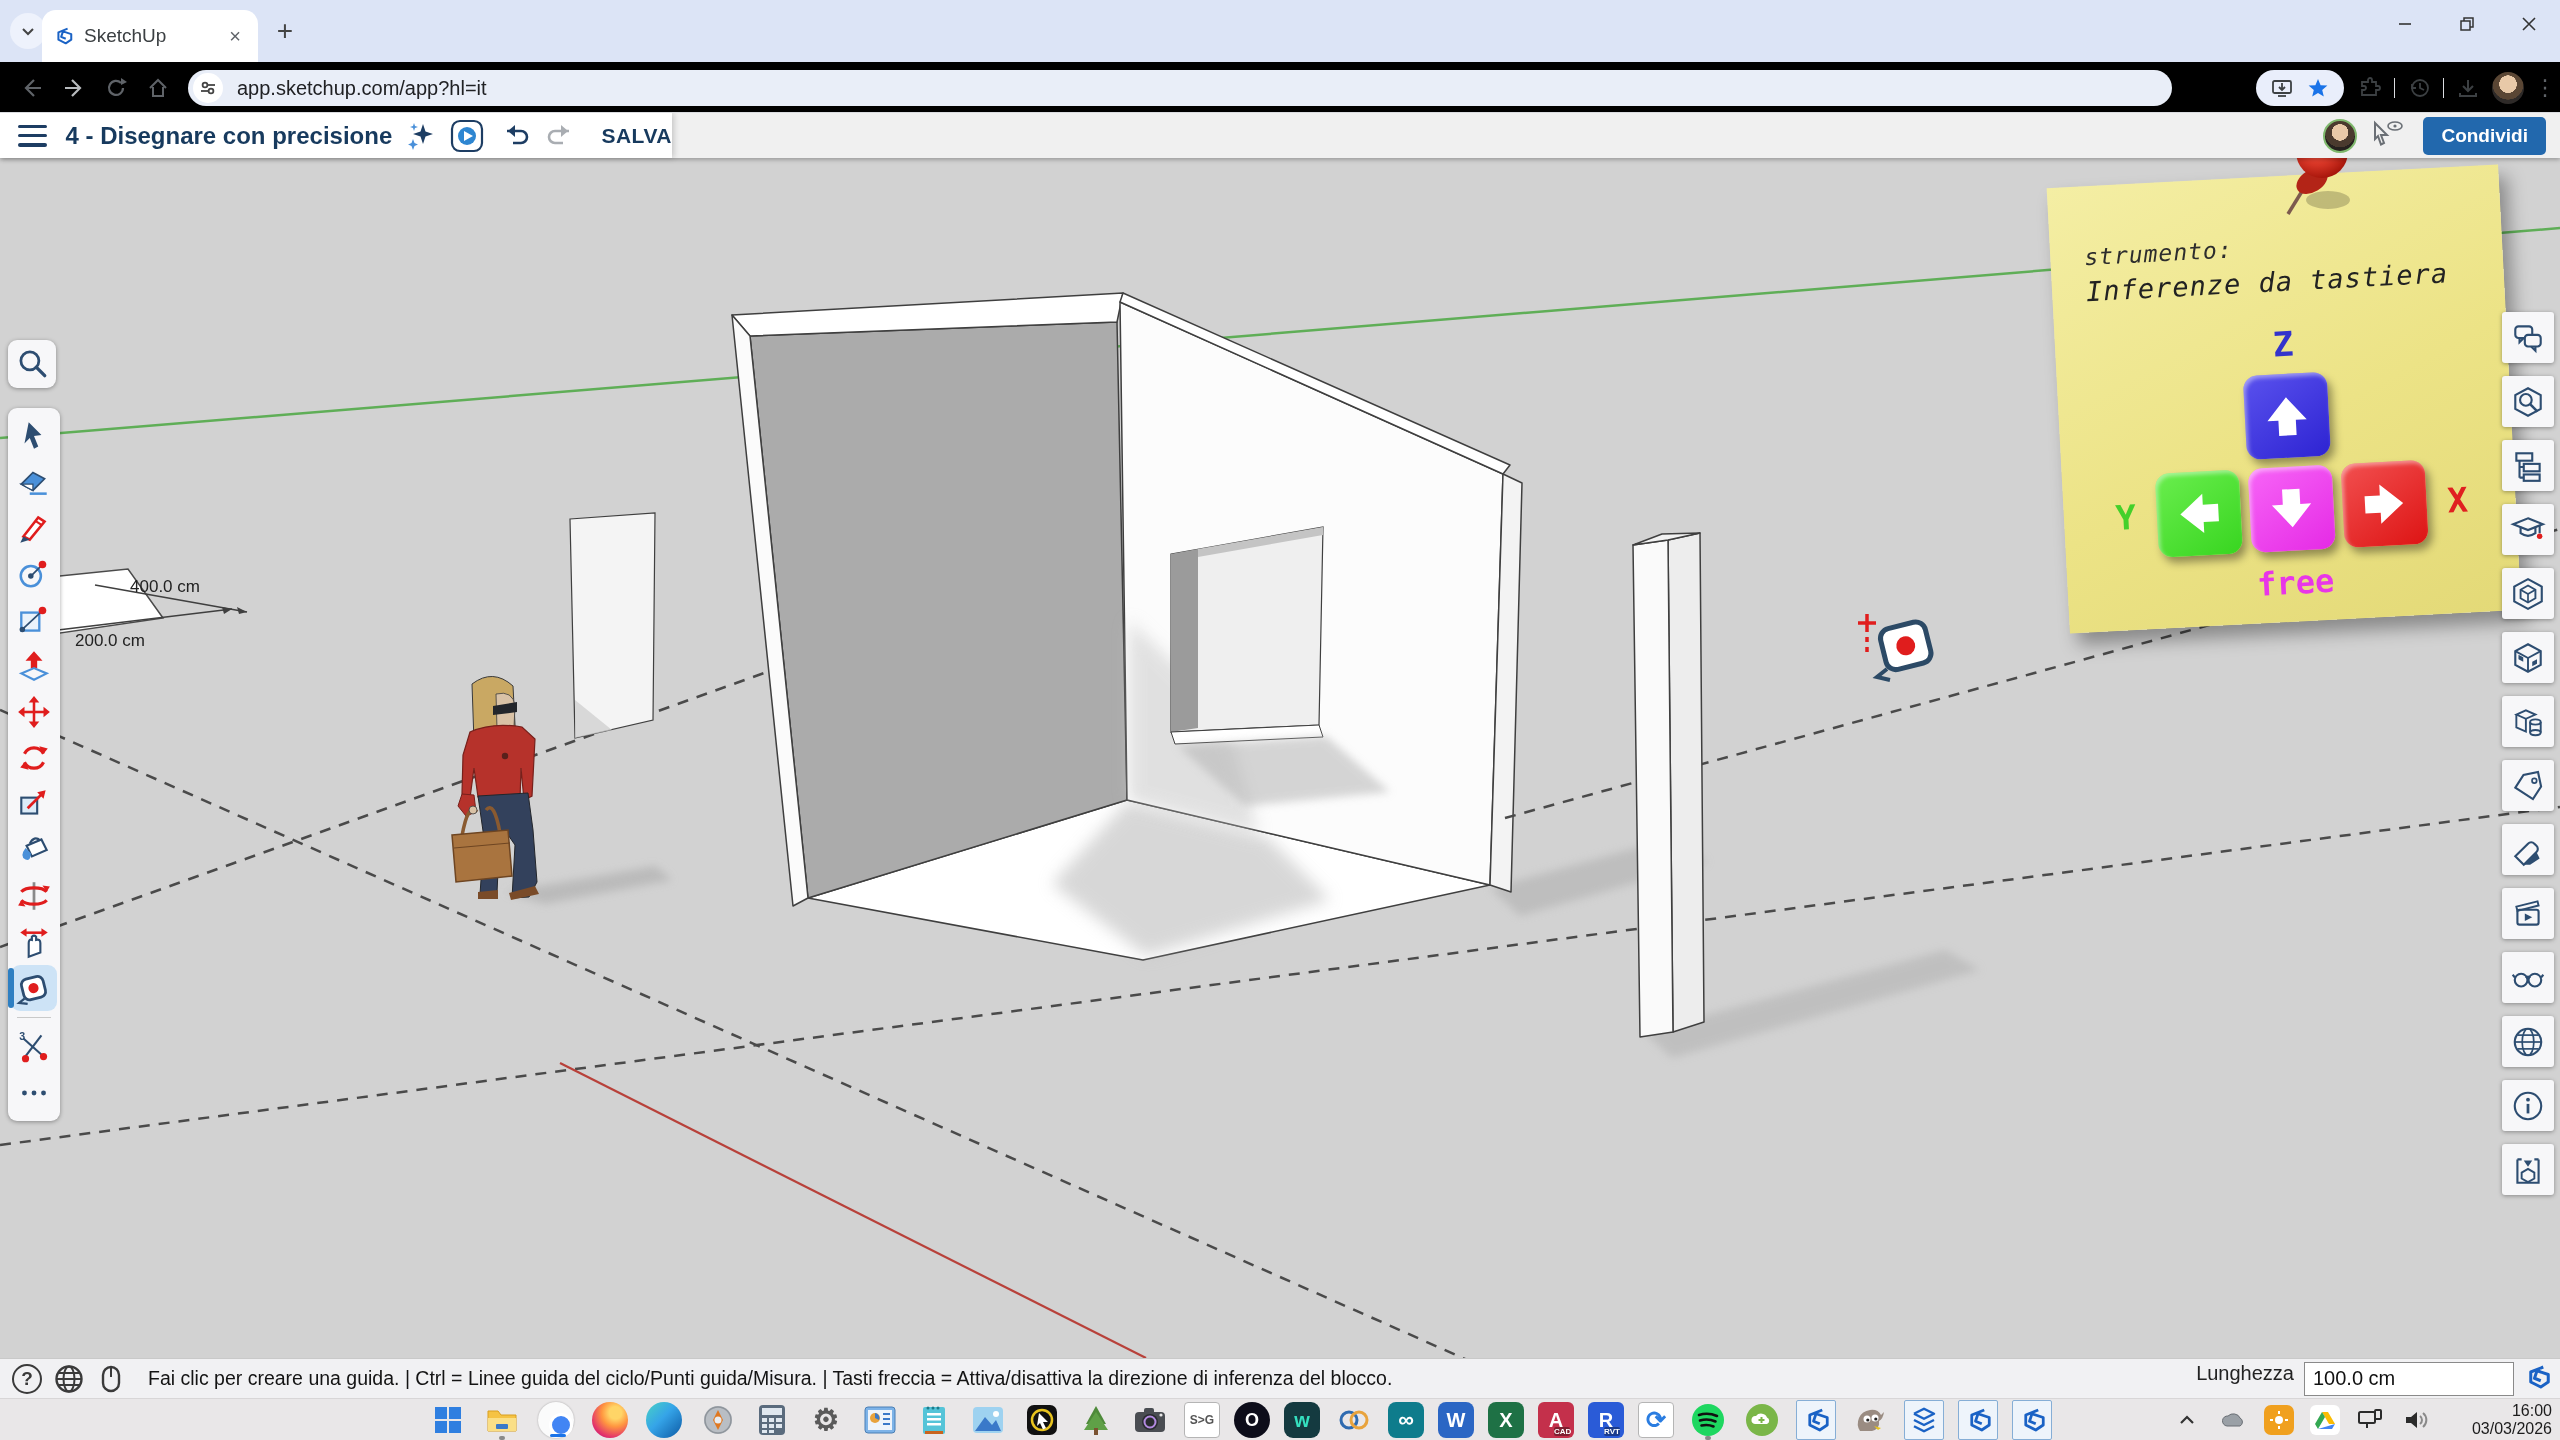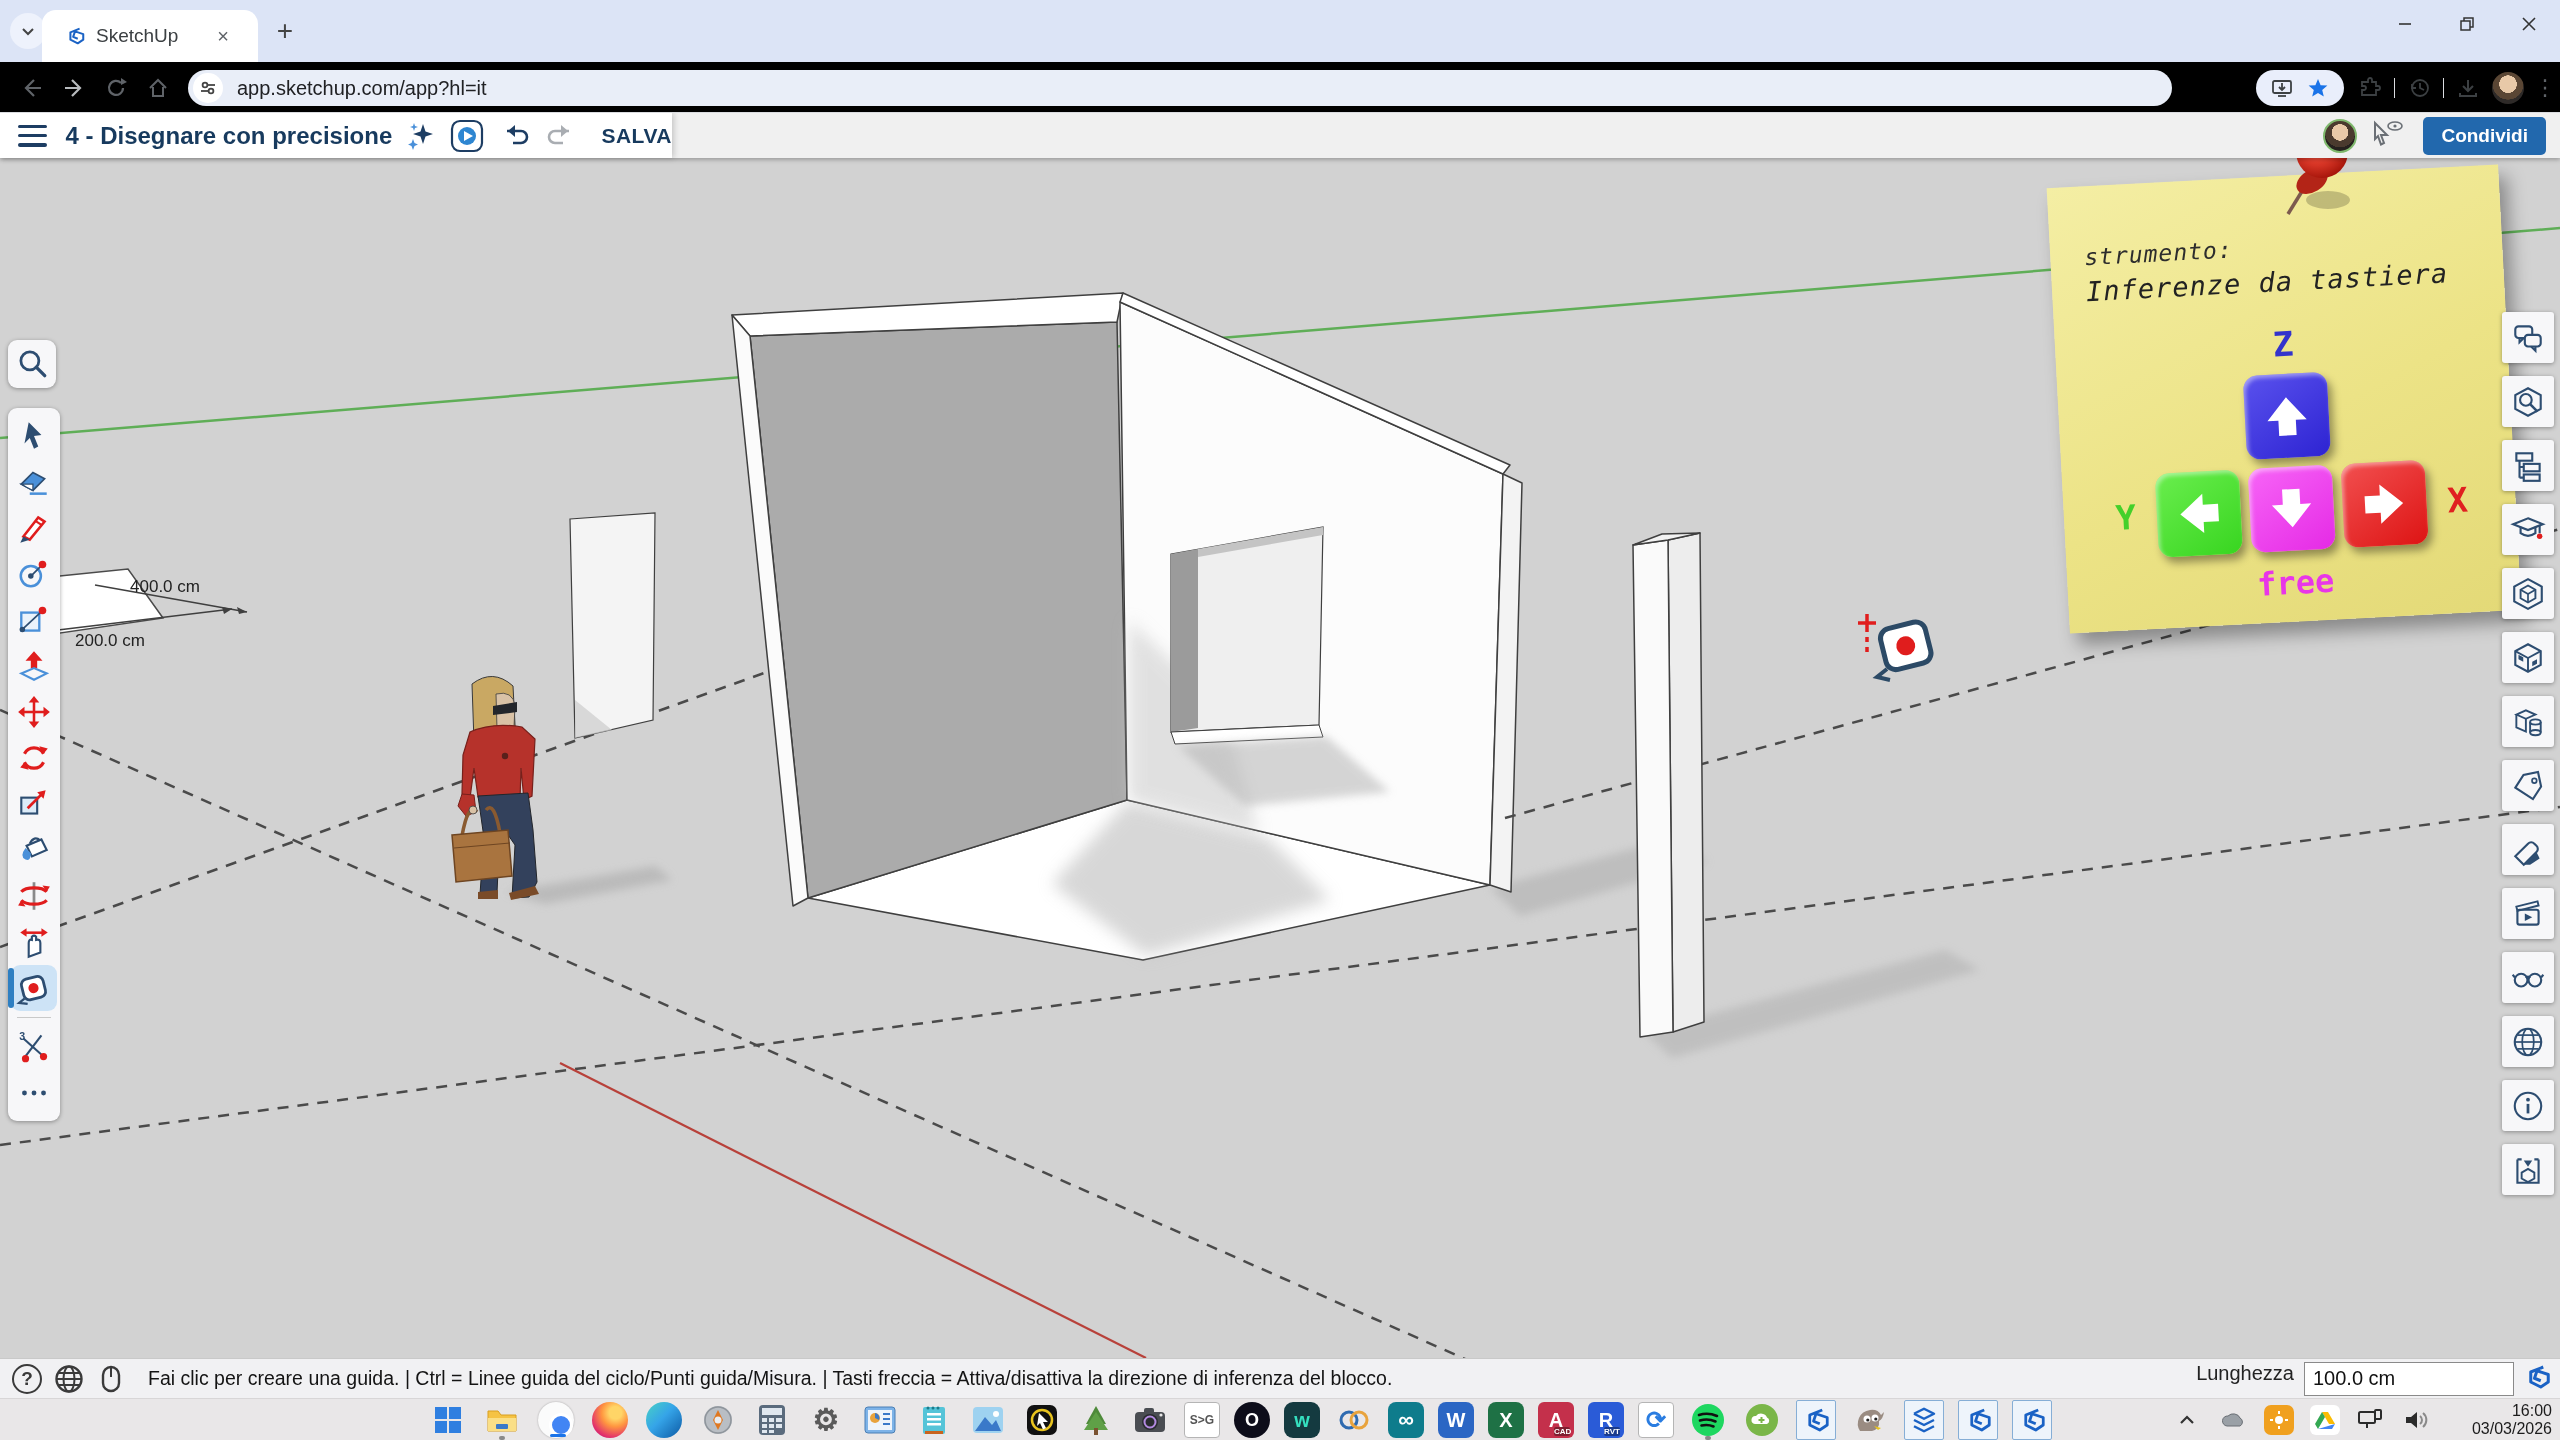--- a/index.html
+++ b/index.html
@@ -2,21 +2,21 @@
 <html><head>
 <meta charset="utf-8">
 <style>
   * { margin:0; padding:0; box-sizing:border-box; }
   html,body { width:2560px; height:1440px; }
   body { font-family:"Liberation Sans", sans-serif; position:relative; overflow:hidden; background:#d2d2d2; }
 
   
   .tabstrip { position:absolute; left:0; top:0; width:2560px; height:62px; background:#dce4f6; z-index:10; }
   .tab-chevron { position:absolute; left:10px; top:13px; width:36px; height:36px; border-radius:50%; background:#eef2fc; display:flex; align-items:center; justify-content:center; }
-  .tab { position:absolute; left:42px; top:10px; width:216px; height:52px; background:#ffffff; border-radius:14px 14px 0 0; display:flex; align-items:center; padding:0 22px; }
+  .tab { position:absolute; left:42px; top:10px; width:216px; height:52px; background:#ffffff; border-radius:14px 14px 0 0; display:flex; align-items:center; padding:0 10px; }
   .tab-title { font-size:19px; color:#3c4043; margin-left:10px; flex:1; }
   .tab-close { width:26px; height:26px; border-radius:50%; display:flex; align-items:center; justify-content:center; font-size:20px; color:#5f6368; }
   .newtab { position:absolute; left:268px; top:14px; width:34px; height:34px; display:flex; align-items:center; justify-content:center; font-size:28px; color:#444; }
   .winctl { position:absolute; right:0; top:0; height:48px; display:flex; z-index:11;}
   .winctl > div { width:62px; height:48px; display:flex; align-items:center; justify-content:center; }
 
   
   .cbar { position:absolute; left:0; top:62px; width:2560px; height:51px; background:#000000; z-index:10; border-bottom:1px solid #dadce0; }
   .cbar .navbtn { position:absolute; top:8px; width:36px; height:36px; border-radius:50%; display:flex; align-items:center; justify-content:center; }
   .omnibox { position:absolute; left:188px; top:8px; width:1984px; height:36px; border-radius:18px; background:#e9eef8; display:flex; align-items:center; }

